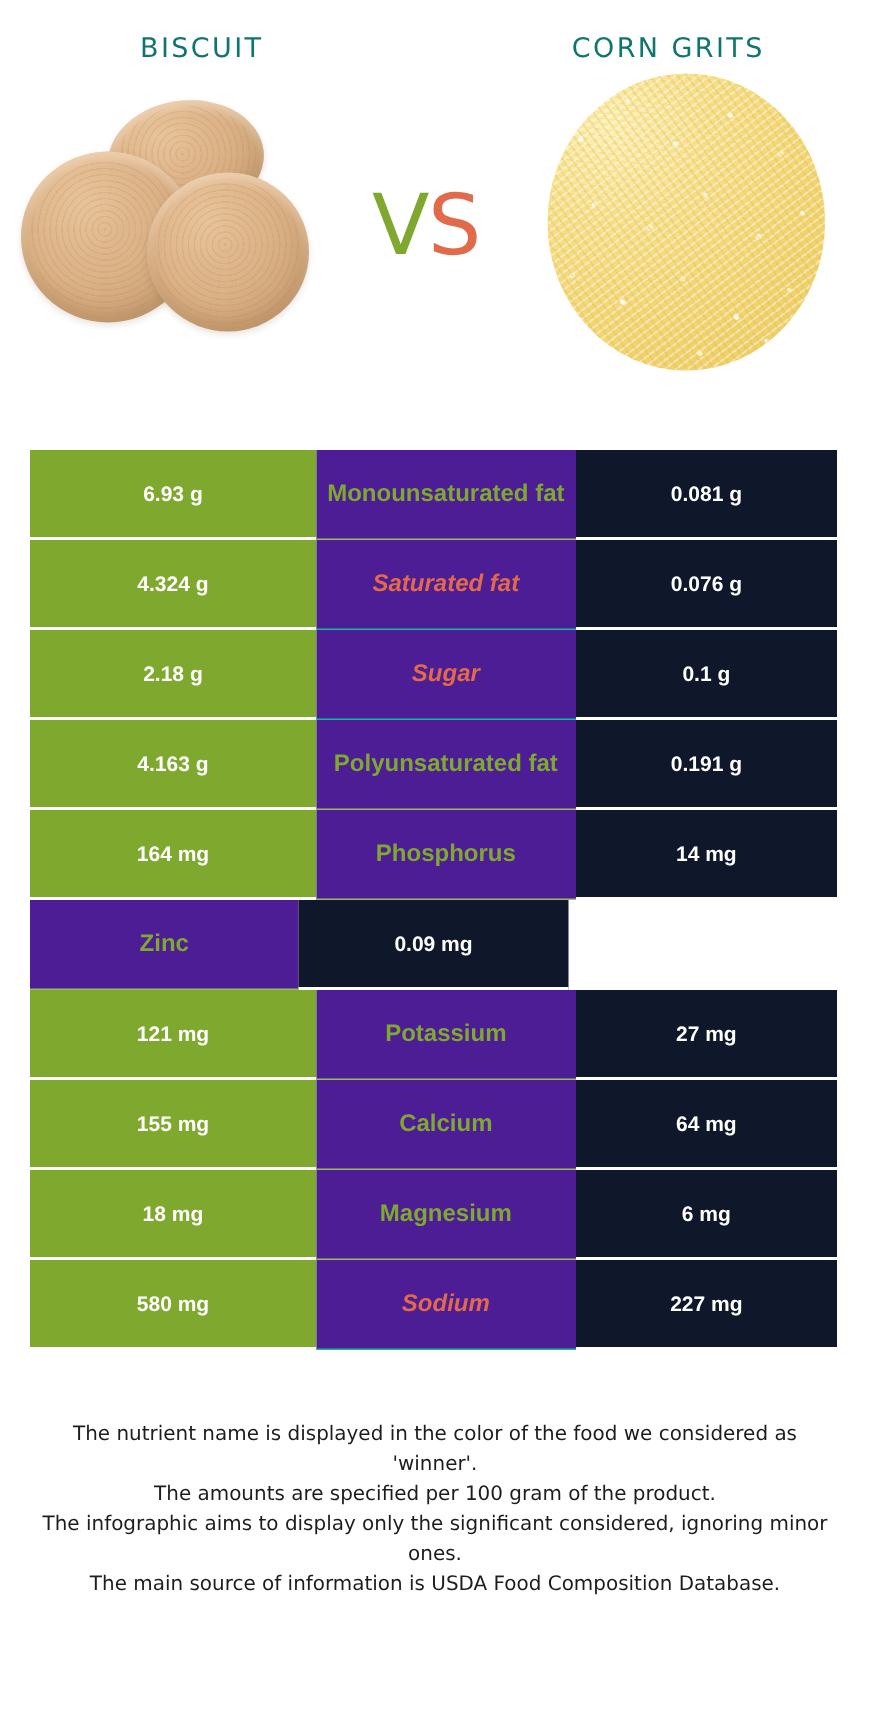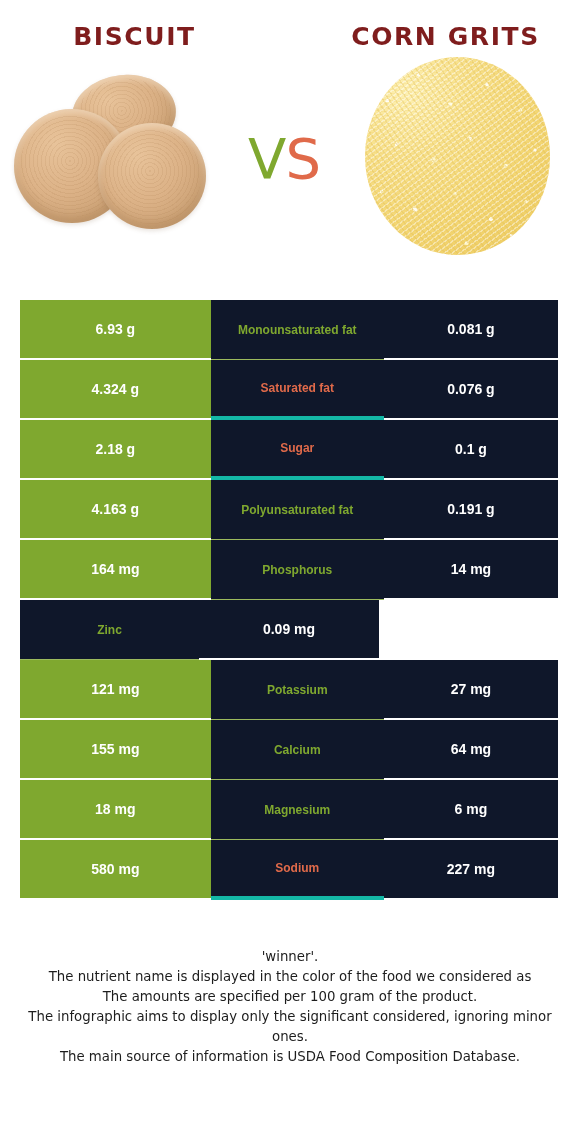--- a/index.html
+++ b/index.html
@@ -28,24 +28,24 @@
     position: relative;
     height: 300px;
   }
   .titles {
     display: flex;
     padding-top: 22px;
   }
   .title {
     flex: 1;
     text-align: center;
-    font-size: 25px;
+    font-size: 18px;
     letter-spacing: 1.6px;
-    font-weight: 700;
-    color: #7f1d1d;
+    font-weight: 400;
+    color: #0f766e;
     text-transform: uppercase;
     font-family: "DejaVu Sans", sans-serif;
   }
   .title.left { padding-right: 26px; }
   .title.right { padding-left: 16px; }
 
   .hero {
     position: relative;
     height: 215px;
     display: flex;
@@ -174,33 +174,33 @@
     box-sizing: border-box;
   }
   .cell.left {
     width: 197px;
     background: #7fa82f;
     color: #ffffff;
     border-bottom: 2px solid #ffffff;
   }
   .cell.name {
     width: 179px;
-    background: #0f172a;
-    font-size: 12px;
+    background: #4c1d95;
+    font-size: 16px;
     font-weight: 600;
     text-align: center;
   }
   .cell.right {
     width: 180px;
     background: #0f172a;
     color: #ffffff;
     border-bottom: 2px solid #ffffff;
   }
   .cell.name.win-green { color: #7fa82f; border-bottom: 1px solid #9cbb5e; }
-  .cell.name.win-red   { color: #e06a4a; border-bottom: 4px solid #14b8a6; }
+  .cell.name.win-red   { color: #e06a4a; border-bottom: 1px solid #14b8a6; font-style: italic; }
 
   
   .footer {
     margin-top: 47px;
     padding: 0 24px;
     text-align: center;
     font-size: 13.3px;
     line-height: 20px;
     color: #1d1d1d;
     font-family: "DejaVu Sans", sans-serif;
@@ -281,21 +281,21 @@
         <div class="cell right">6 mg</div>
       </div>
       <div class="row">
         <div class="cell left">580 mg</div>
         <div class="cell name win-red">Sodium</div>
         <div class="cell right">227 mg</div>
       </div>
     </div>
 
   <div class="footer">
+    <div>The nutrient name is displayed in the color of the food we considered as</div>
     <div>'winner'.</div>
-    <div>The nutrient name is displayed in the color of the food we considered as</div>
     <div>The amounts are specified per 100 gram of the product.</div>
     <div>The infographic aims to display only the significant considered, ignoring minor</div>
     <div>ones.</div>
     <div>The main source of information is USDA Food Composition Database.</div>
   </div>
 
 </div>
 
 </body></html>

